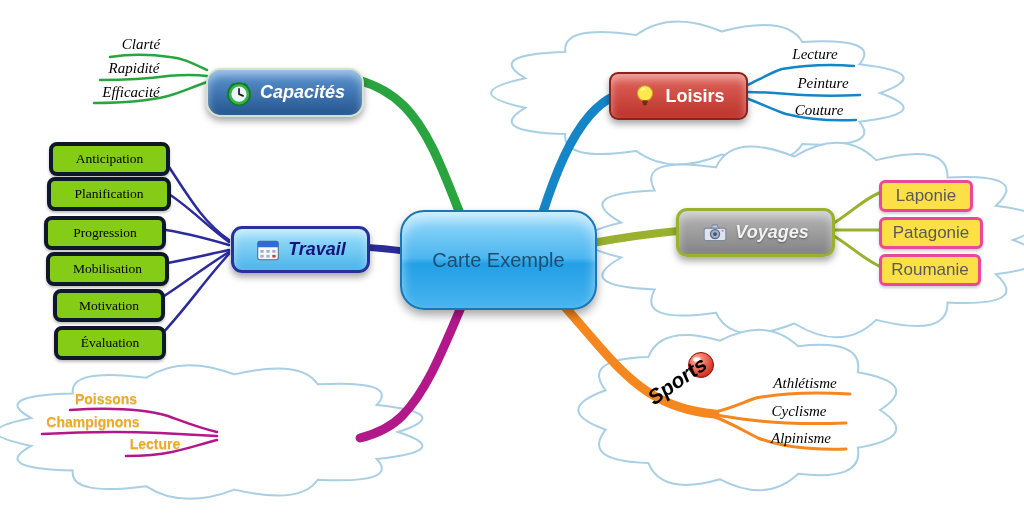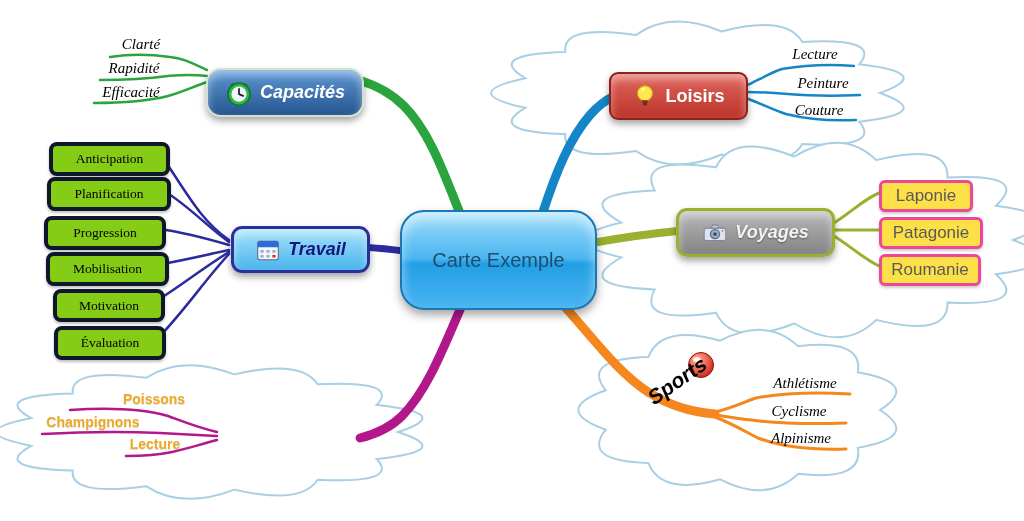--- a/index.html
+++ b/index.html
@@ -134,21 +134,21 @@
     </span>
     <span>Travail</span>
   </div>
   <div class="tbox" style="left:49px;top:142px;width:113px;height:26px;">Anticipation</div>
   <div class="tbox" style="left:47px;top:177px;width:116px;height:26px;">Planification</div>
   <div class="tbox" style="left:44px;top:216px;width:114px;height:26px;">Progression</div>
   <div class="tbox" style="left:46px;top:252px;width:115px;height:26px;">Mobilisation</div>
   <div class="tbox" style="left:53px;top:289px;width:104px;height:25px;">Motivation</div>
   <div class="tbox" style="left:54px;top:326px;width:104px;height:26px;">Évaluation</div>
 
-  <div class="flabel cuisine-child" style="left:70px;top:391px;width:72px;margin-left:48px;">Poissons</div>
+  <div class="flabel cuisine-child" style="left:70px;top:391px;width:72px;">Poissons</div>
   <div class="flabel cuisine-child" style="left:40px;top:414px;width:106px;">Champignons</div>
   <div class="flabel cuisine-child" style="left:124px;top:436px;width:62px;">Lecture</div>
 
   <div class="node node-loisirs">
     <span class="icon">
       <svg viewBox="0 0 24 24" width="26" height="26">
         <circle cx="12" cy="9.5" r="7" fill="#ffe94e" stroke="#caa418" stroke-width="1"></circle>
         <path d="M9 7 a4 4 0 0 1 3 -2" stroke="#fff8c0" stroke-width="1.5" fill="none"></path>
         <path d="M9.5 16 h5 v2.5 h-5 z" fill="#7e2a20"></path>
         <rect x="10.3" y="18.5" width="3.4" height="2" fill="#58340e"></rect>

